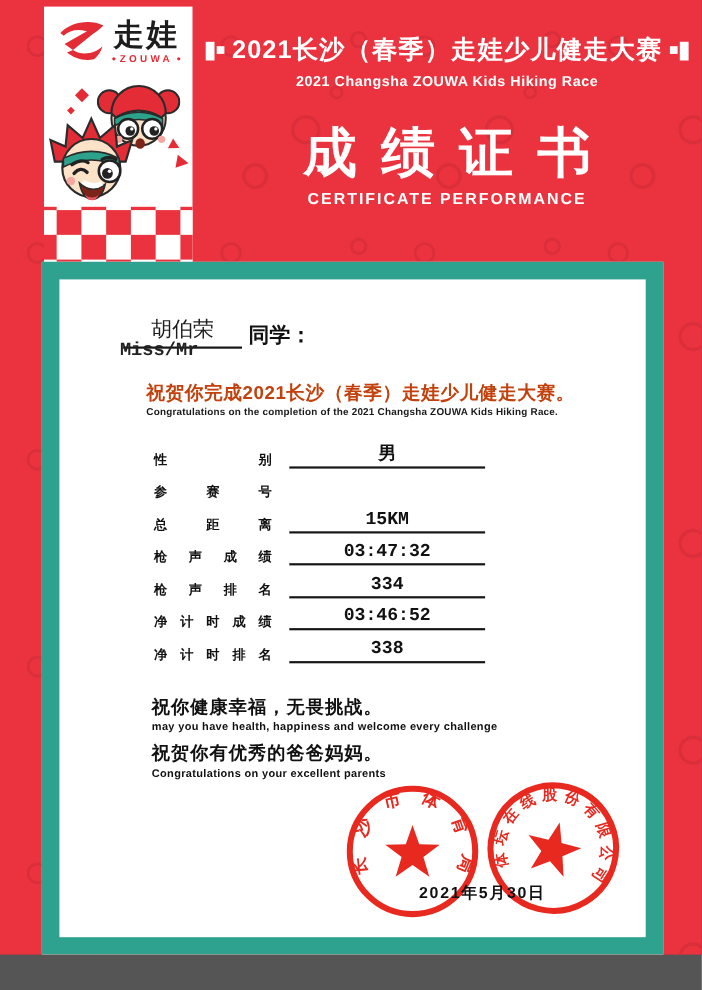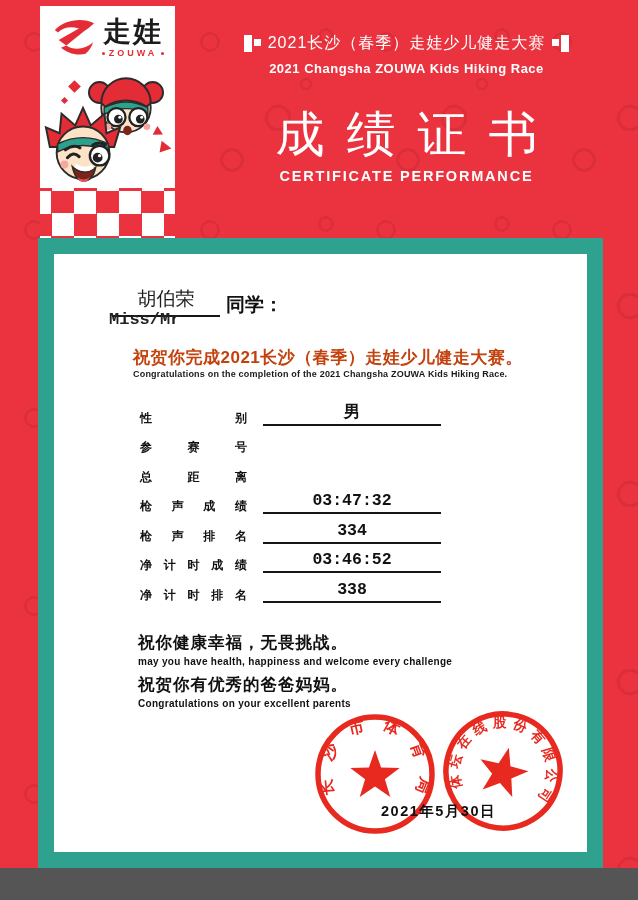--- a/index.html
+++ b/index.html
@@ -13,27 +13,27 @@
       radial-gradient(circle 9px at 150px 36px, rgba(0,0,0,0) 5px, #DA2E3A 5.5px 7.5px, rgba(0,0,0,0) 8px),
       radial-gradient(circle 13px at 56px 160px, rgba(0,0,0,0) 8.5px, #DA2E3A 9px 11.5px, rgba(0,0,0,0) 12px),
       radial-gradient(circle 7px at 130px 84px, rgba(0,0,0,0) 3.5px, #DA2E3A 4px 6px, rgba(0,0,0,0) 6.5px);
     background-size:176px 188px;
     font-family:"Liberation Sans", sans-serif;
     padding-left:23px;
   }
   
   .header-right{position:absolute;left:175px;top:0;width:463px;text-align:center;color:#fff;}
   .title-row{margin-top:30px;display:flex;align-items:center;justify-content:center;gap:9px;}
-  .title-cn{font-size:16px;font-weight:400;letter-spacing:1px;white-space:nowrap;}
+  .title-cn{font-size:23px;font-weight:700;letter-spacing:1px;white-space:nowrap;}
   .brk{position:relative;width:15px;height:26px;flex:0 0 auto;}
   .brk .b1{position:absolute;left:0;top:5px;width:8px;height:17px;background:#fff;}
   .brk .b2{position:absolute;left:10px;top:9px;width:7px;height:7px;background:#fff;}
   .brk.r{transform:scaleX(-1);}
   .title-en{margin-top:5px;font-size:13px;font-weight:700;letter-spacing:.5px;}
-  .cert-cn{margin-top:32px;font-size:49px;font-weight:400;letter-spacing:22px;padding-left:22px;line-height:1.1;}
+  .cert-cn{margin-top:32px;font-size:49px;font-weight:700;letter-spacing:22px;padding-left:22px;line-height:1.1;}
   .cert-en{margin-top:6px;font-size:14.5px;font-weight:800;letter-spacing:1.8px;}
   
   .side-panel{position:absolute;left:40px;top:6px;width:135px;height:232px;background:#fff;}
   .logo-row{display:flex;justify-content:center;align-items:flex-start;margin-top:11px;gap:5px;}
   .brand-col{display:flex;flex-direction:column;align-items:center;}
   .brand-cn{font-size:28px;font-weight:900;color:#1c1c1c;letter-spacing:2px;line-height:1.05;}
   .brand-en-row{display:flex;align-items:center;gap:4px;margin-top:2px;}
   .brand-en{font-size:9px;font-weight:800;color:#E32C36;letter-spacing:3px;}
   .dot{width:3px;height:3px;background:#E32C36;border-radius:50%;}
   .mascot-girl{position:absolute;left:48px;top:58px;}
@@ -164,20 +164,21 @@
     <div class="fields">
       <div class="field-row">
         <span class="field-label">性别</span>
         <span class="field-line">男</span>
       </div>
       <div class="field-row">
         <span class="field-label">参赛号</span>
       </div>
       <div class="field-row">
         <span class="field-label">总距离</span>
+        <span class="field-line">15KM</span>
       </div>
       <div class="field-row">
         <span class="field-label">枪声成绩</span>
         <span class="field-line">03:47:32</span>
       </div>
       <div class="field-row">
         <span class="field-label">枪声排名</span>
         <span class="field-line">334</span>
       </div>
       <div class="field-row">

